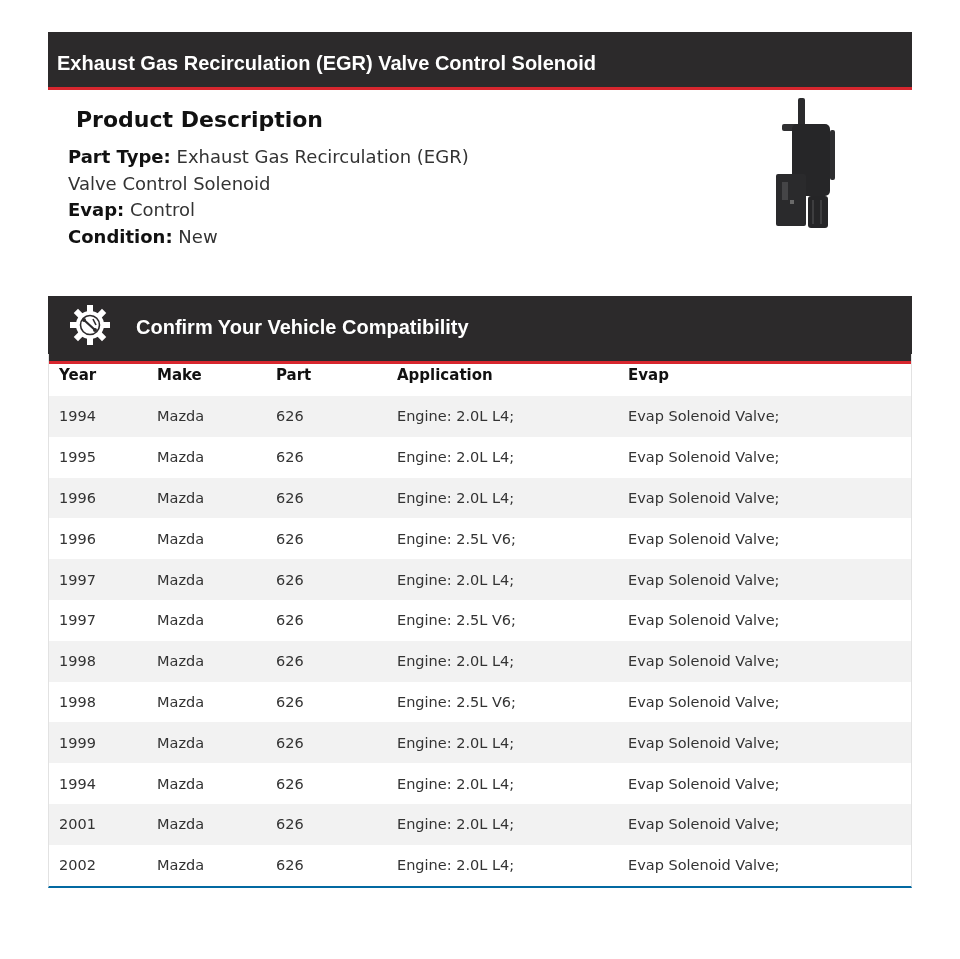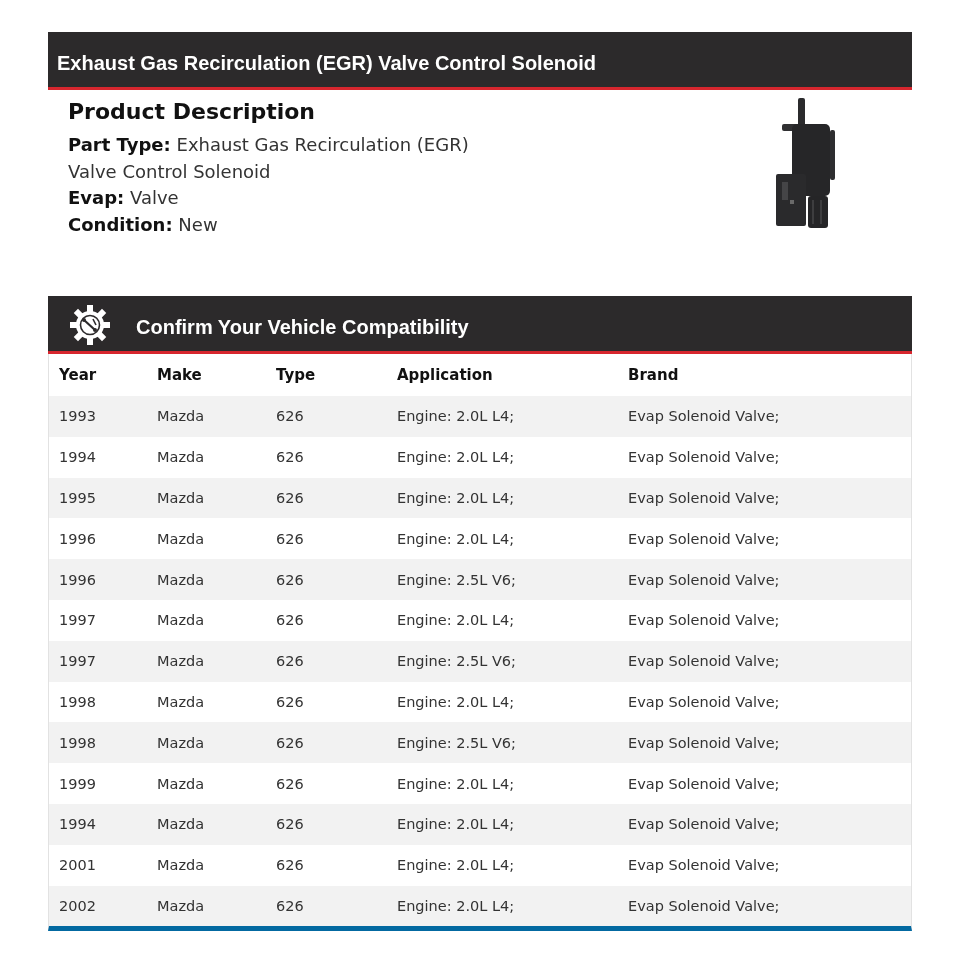--- a/index.html
+++ b/index.html
@@ -9,37 +9,37 @@
     position: absolute; left: 48px; width: 864px;
     background: #2c2a2b; color: #ffffff;
     border-bottom: 3px solid #d7262e;
     box-sizing: border-box;
   }
   .banner-top { top: 32px; height: 58px; }
   .banner-top .banner-title {
     position: absolute; left: 9px; top: 20px;
     font-family: "Liberation Sans", sans-serif; font-weight: bold; font-size: 20px; letter-spacing: 0px;
   }
-  .banner-compat { top: 296px; height: 58px; }
+  .banner-compat { top: 296px; height: 68px; }
   .banner-compat .banner-title {
     position: absolute; left: 88px; top: 20px;
     font-family: "Liberation Sans", sans-serif; font-weight: bold; font-size: 20px;
   }
   .gear { position: absolute; left: 21px; top: 8px; width: 42px; height: 42px; }
 
   .desc { position: absolute; left: 68px; top: 96px; width: 420px; font-family: "DejaVu Sans", sans-serif; }
-  .desc h2 { margin: 0; font-size: 22px; font-weight: bold; color: #111; line-height: 32px; }
+  .desc h2 { margin: 8px; font-size: 22px; font-weight: bold; color: #111; line-height: 32px; }
   .desc .lines { margin-top: 4px; font-size: 18px; line-height: 26.5px; color: #333; }
   .desc .lines b { color: #111; }
 
   .product-img { position: absolute; left: 774px; top: 96px; width: 90px; height: 134px; }
 
   .table-wrap {
     position: absolute; left: 48px; top: 354px; width: 864px;
-    border-left: 1px solid #e2e2e2; border-right: 1px solid #e2e2e2; border-bottom: 5px solid #0369a1;
+    border-left: 1px solid #e2e2e2; border-right: 1px solid #e2e2e2; border-bottom: 2px solid #0369a1;
     box-sizing: border-box;
   }
   table { border-collapse: collapse; width: 100%; font-family: "DejaVu Sans", sans-serif; font-size: 14.5px; }
   th { text-align: left; font-weight: bold; color: #111; height: 42px; padding: 0; font-size: 15px; }
   td { height: 40.8px; padding: 0; color: #333; }
   tbody tr:nth-child(odd) { background: #f2f2f2; }
   tbody tr:nth-child(even) { background: #ffffff; }
   .c1 { padding-left: 10px; width: 98px; }
   .c2 { width: 119px; }
   .c3 { width: 121px; }
@@ -54,21 +54,21 @@
 
 <div class="desc">
   <h2>Product Description</h2>
   <div class="lines">
     <div>
       <b>Part Type:</b>
       <span>Exhaust Gas Recirculation (EGR) Valve Control Solenoid</span>
     </div>
     <div>
       <b>Evap:</b>
-      <span>Valve</span>
+      <span>Control</span>
     </div>
     <div>
       <b>Condition:</b>
       <span>New</span>
     </div>
   </div>
 </div>
 
 <svg class="product-img" viewBox="0 0 90 134">
   <rect x="24" y="2" width="7" height="28" rx="2" fill="#2b2b2d"></rect>
@@ -104,34 +104,27 @@
   </svg>
   <div class="banner-title">Confirm Your Vehicle Compatibility</div>
 </div>
 
 <div class="table-wrap">
   <table>
     <thead>
       <tr>
         <th class="c1">Year</th>
         <th class="c2">Make</th>
-        <th class="c3">Type</th>
+        <th class="c3">Part</th>
         <th class="c4">Application</th>
-        <th>Brand</th>
+        <th>Evap</th>
       </tr>
     </thead>
     <tbody>
       <tr>
-          <td class="c1">1993</td>
-          <td>Mazda</td>
-          <td>626</td>
-          <td>Engine: 2.0L L4;</td>
-          <td>Evap Solenoid Valve;</td>
-        </tr>
-      <tr>
           <td class="c1">1994</td>
           <td>Mazda</td>
           <td>626</td>
           <td>Engine: 2.0L L4;</td>
           <td>Evap Solenoid Valve;</td>
         </tr>
       <tr>
           <td class="c1">1995</td>
           <td>Mazda</td>
           <td>626</td>

